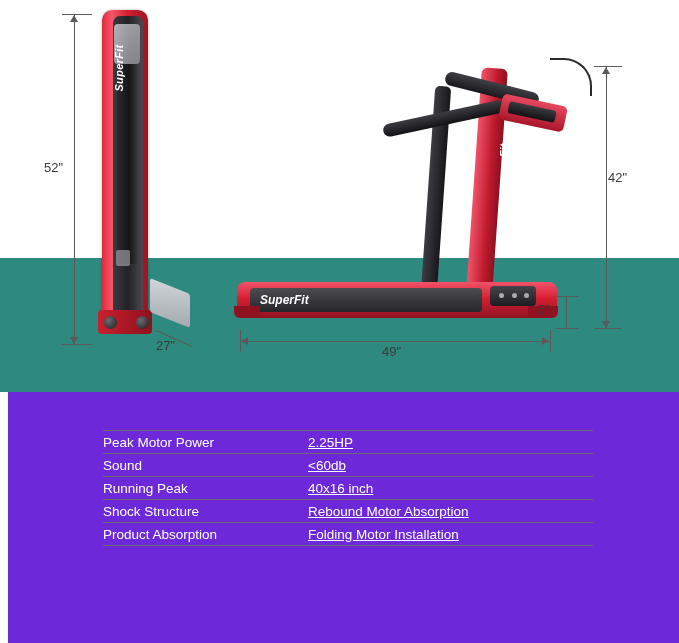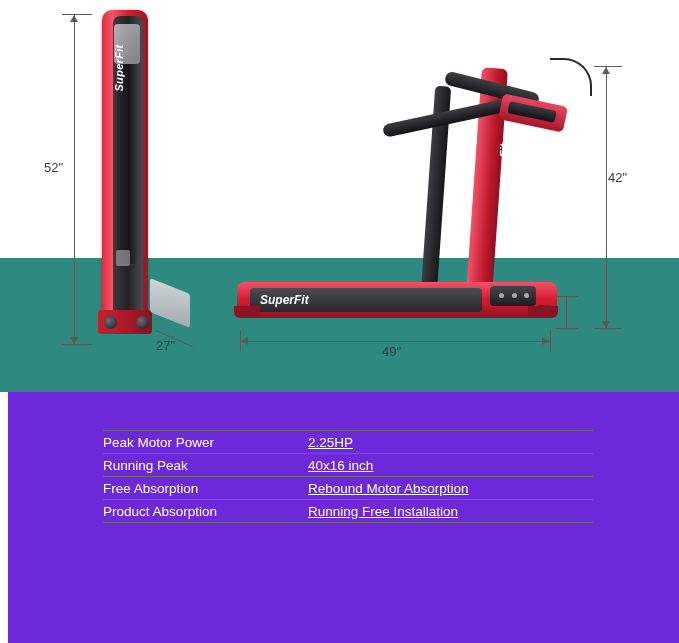--- a/index.html
+++ b/index.html
@@ -403,28 +403,32 @@
   </div>
 
   <div id="spec-panel">
     <table id="spec-table">
       <tbody>
         <tr>
           <td class="spec-label">Peak Motor Power</td>
           <td class="spec-value">2.25HP</td>
         </tr>
         <tr>
+          <td class="spec-label">Sound</td>
+          <td class="spec-value">&lt;60db</td>
+        </tr>
+        <tr>
           <td class="spec-label">Running Peak</td>
           <td class="spec-value">40x16 inch</td>
         </tr>
         <tr>
-          <td class="spec-label">Free Absorption</td>
+          <td class="spec-label">Shock Structure</td>
           <td class="spec-value">Rebound Motor Absorption</td>
         </tr>
         <tr>
           <td class="spec-label">Product Absorption</td>
-          <td class="spec-value">Running Free Installation</td>
+          <td class="spec-value">Folding Motor Installation</td>
         </tr>
       </tbody>
     </table>
   </div>
 
 </div>
 
 </body></html>

